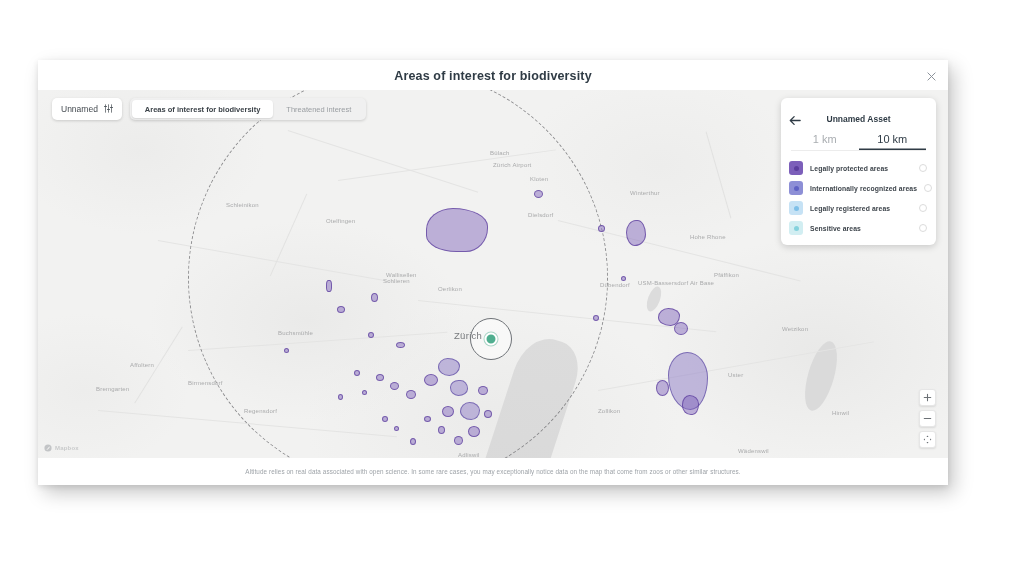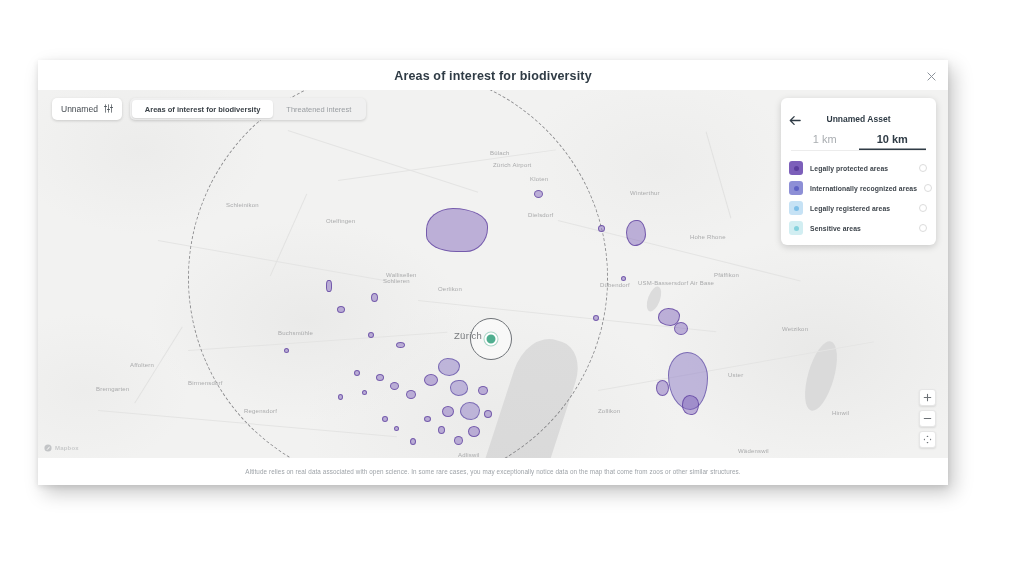--- a/index.html
+++ b/index.html
@@ -245,21 +245,21 @@
   .ptab {
     flex: 1;
     text-align: center;
     font-size: 11px;
     color: #a9adb1;
     padding-bottom: 5px;
     cursor: pointer;
   }
   .ptab.active {
     color: #2f3b45;
-    font-weight: bold;
+    font-weight: normal;
     box-shadow: inset 0 -1.6px 0 0 #2f3b45;
   }
 
   .legend-list { margin-top: 7px; }
   .legend-row {
     display: flex; align-items: center; gap: 7px;
     padding: 3px 9px 3px 8px;
     cursor: pointer;
   }
   .legend-swatch {

